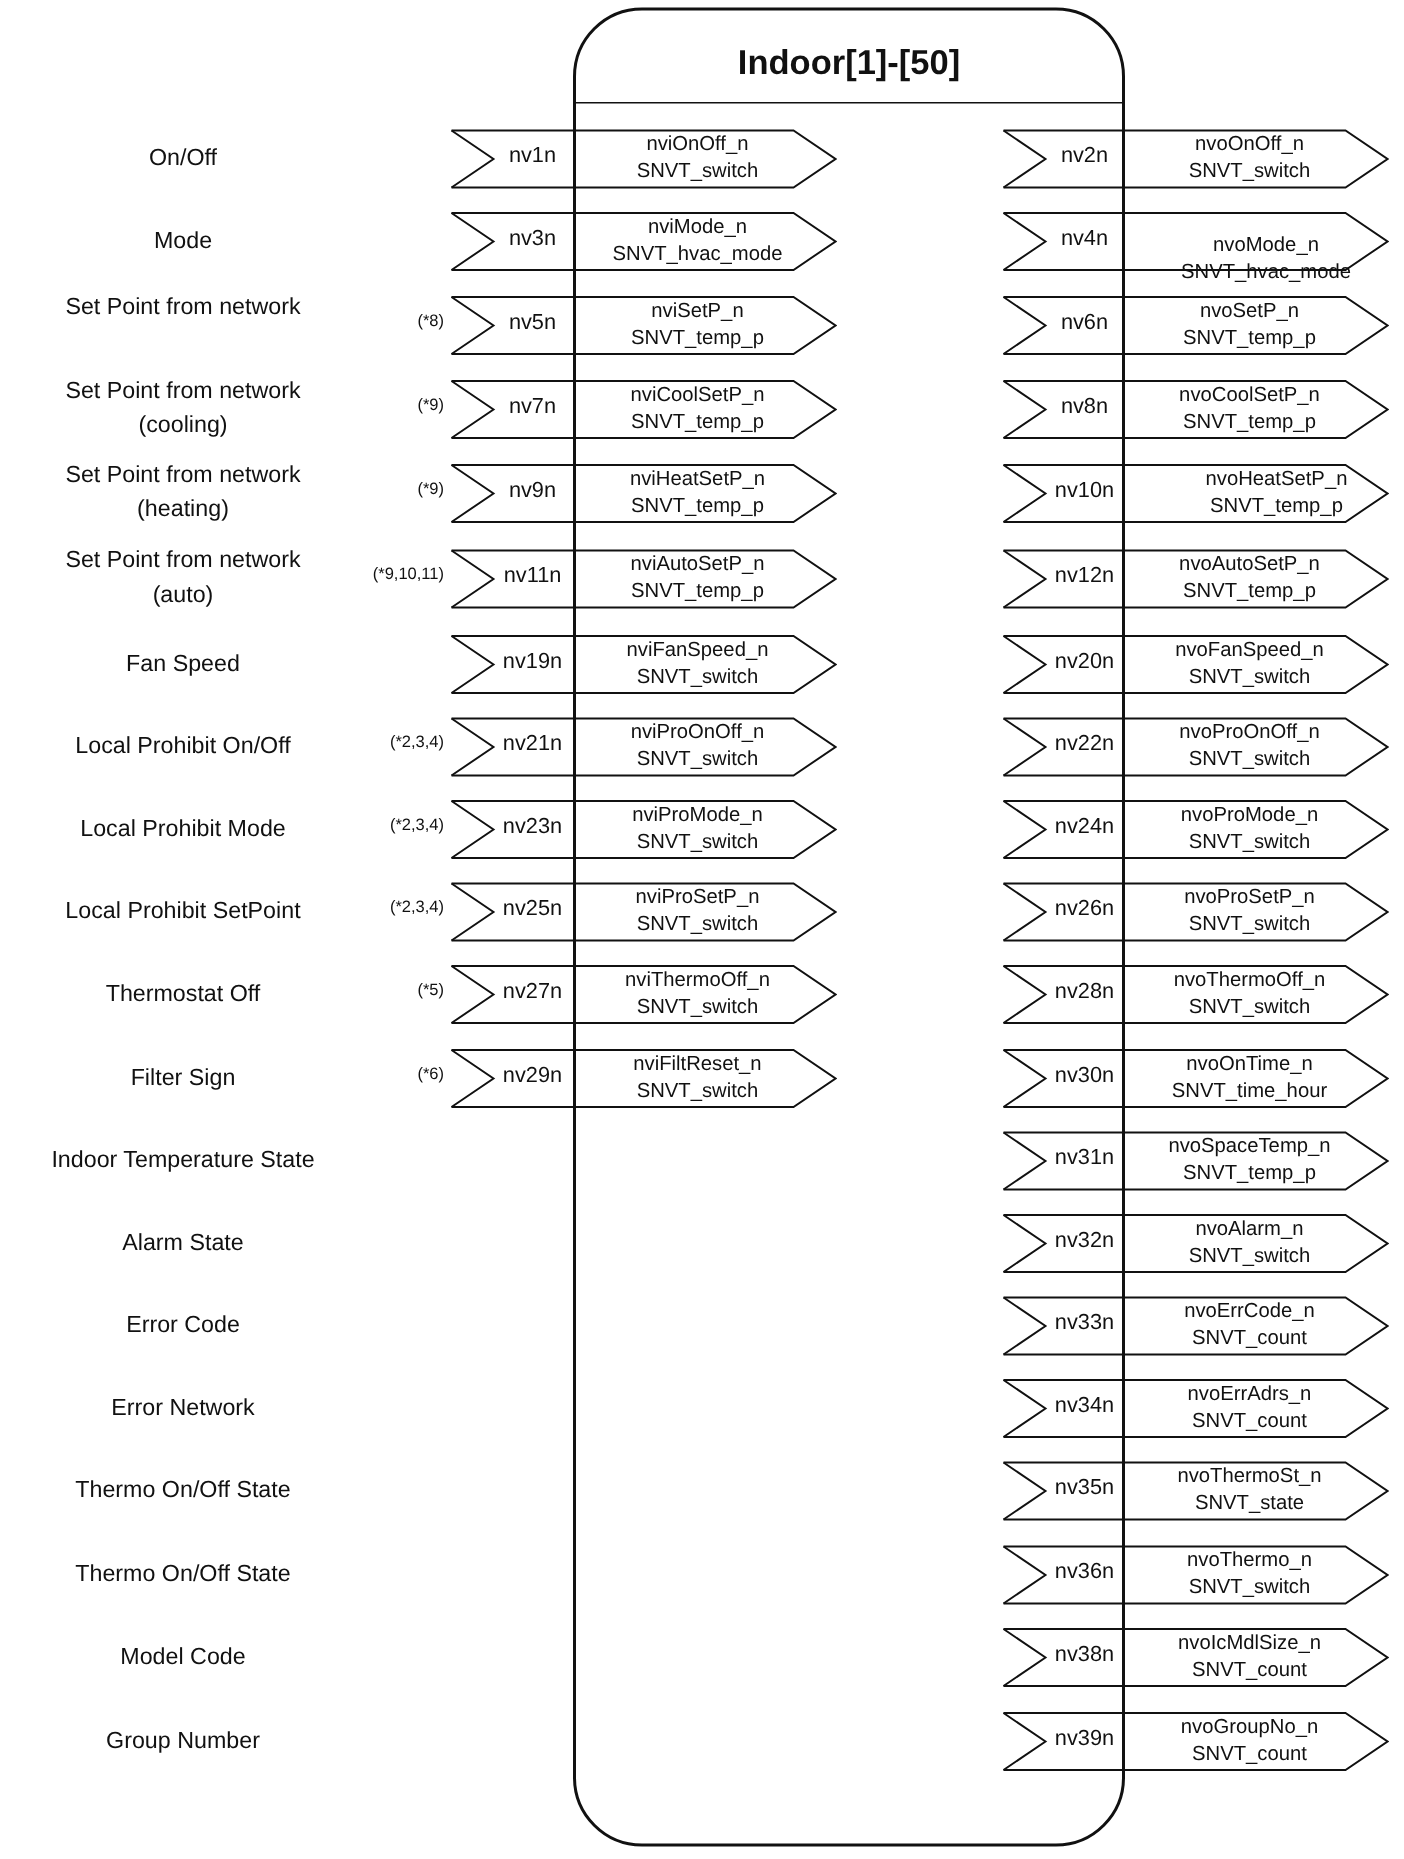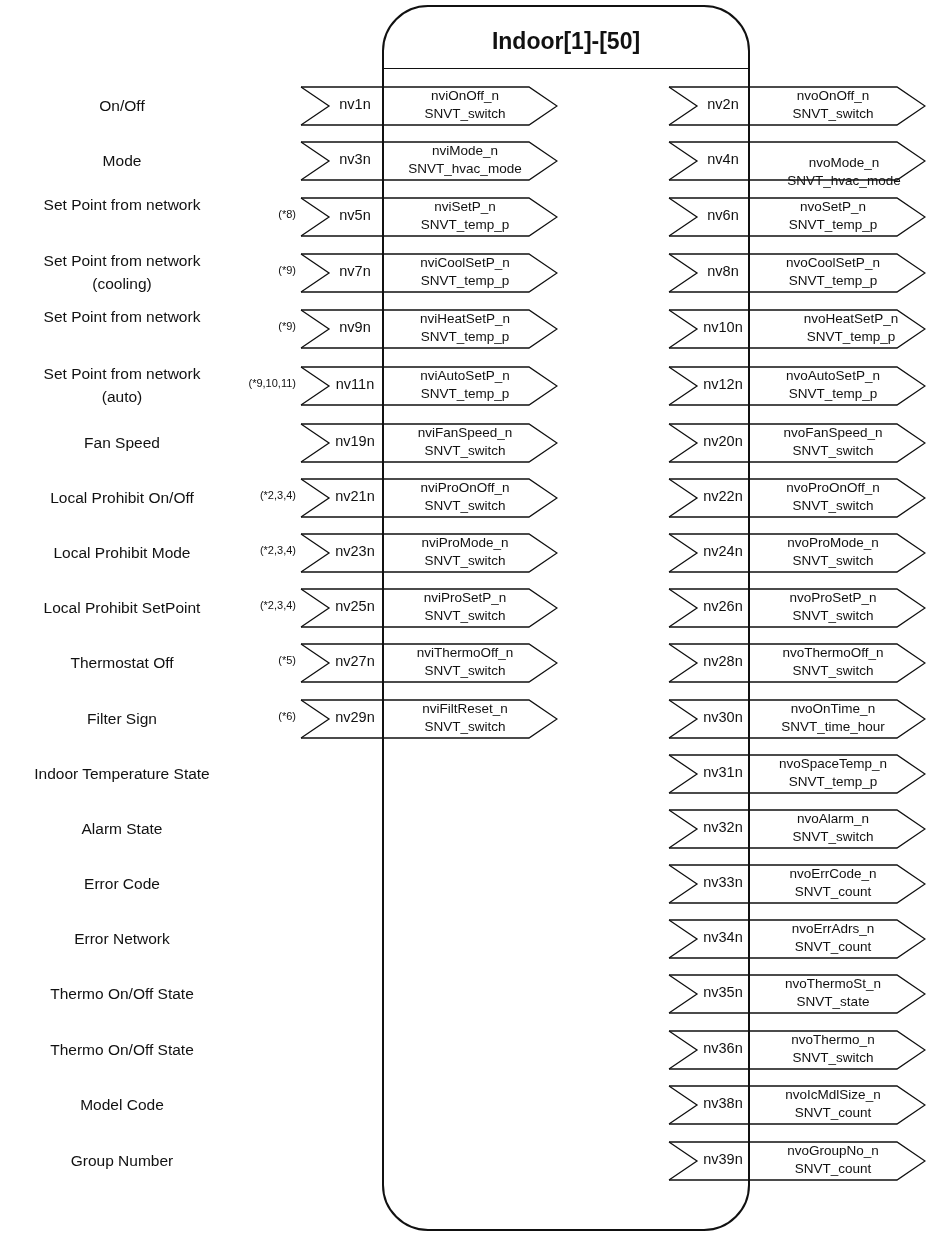--- a/index.html
+++ b/index.html
@@ -133,20 +133,21 @@
           <polyline points="0,0 28,19 0,38" fill="none" stroke="#111" stroke-width="1.3"></polyline>
         </svg>
         <div class="nv-id" style="left: 28px; width: 54px; top: 10px;">nv8n</div>
         <div class="nv-name" style="left: 82px; width: 166px; top: 1px;">
           <div>nvoCoolSetP_n</div>
           <div>SNVT_temp_p</div>
         </div>
       </div>
       <div class="row-label" style="top: 305px;">
         <div>Set Point from network</div>
+        <div>(heating)</div>
       </div>
       <div class="note-wrap" style="top: 320px; height: 16px;">
         <div class="note">(*9)</div>
       </div>
       <div class="arrow" style="left: 300px; top: 309px; width: 256px; height: 38px;">
         <svg width="258" height="40" viewBox="-1 -1 258 40">
           <polyline points="0,0 228,0 256,19 228,38 0,38" fill="none" stroke="#111" stroke-width="1.3"></polyline>
           <polyline points="0,0 28,19 0,38" fill="none" stroke="#111" stroke-width="1.3"></polyline>
         </svg>
         <div class="nv-id" style="left: 28px; width: 54px; top: 10px;">nv9n</div>

